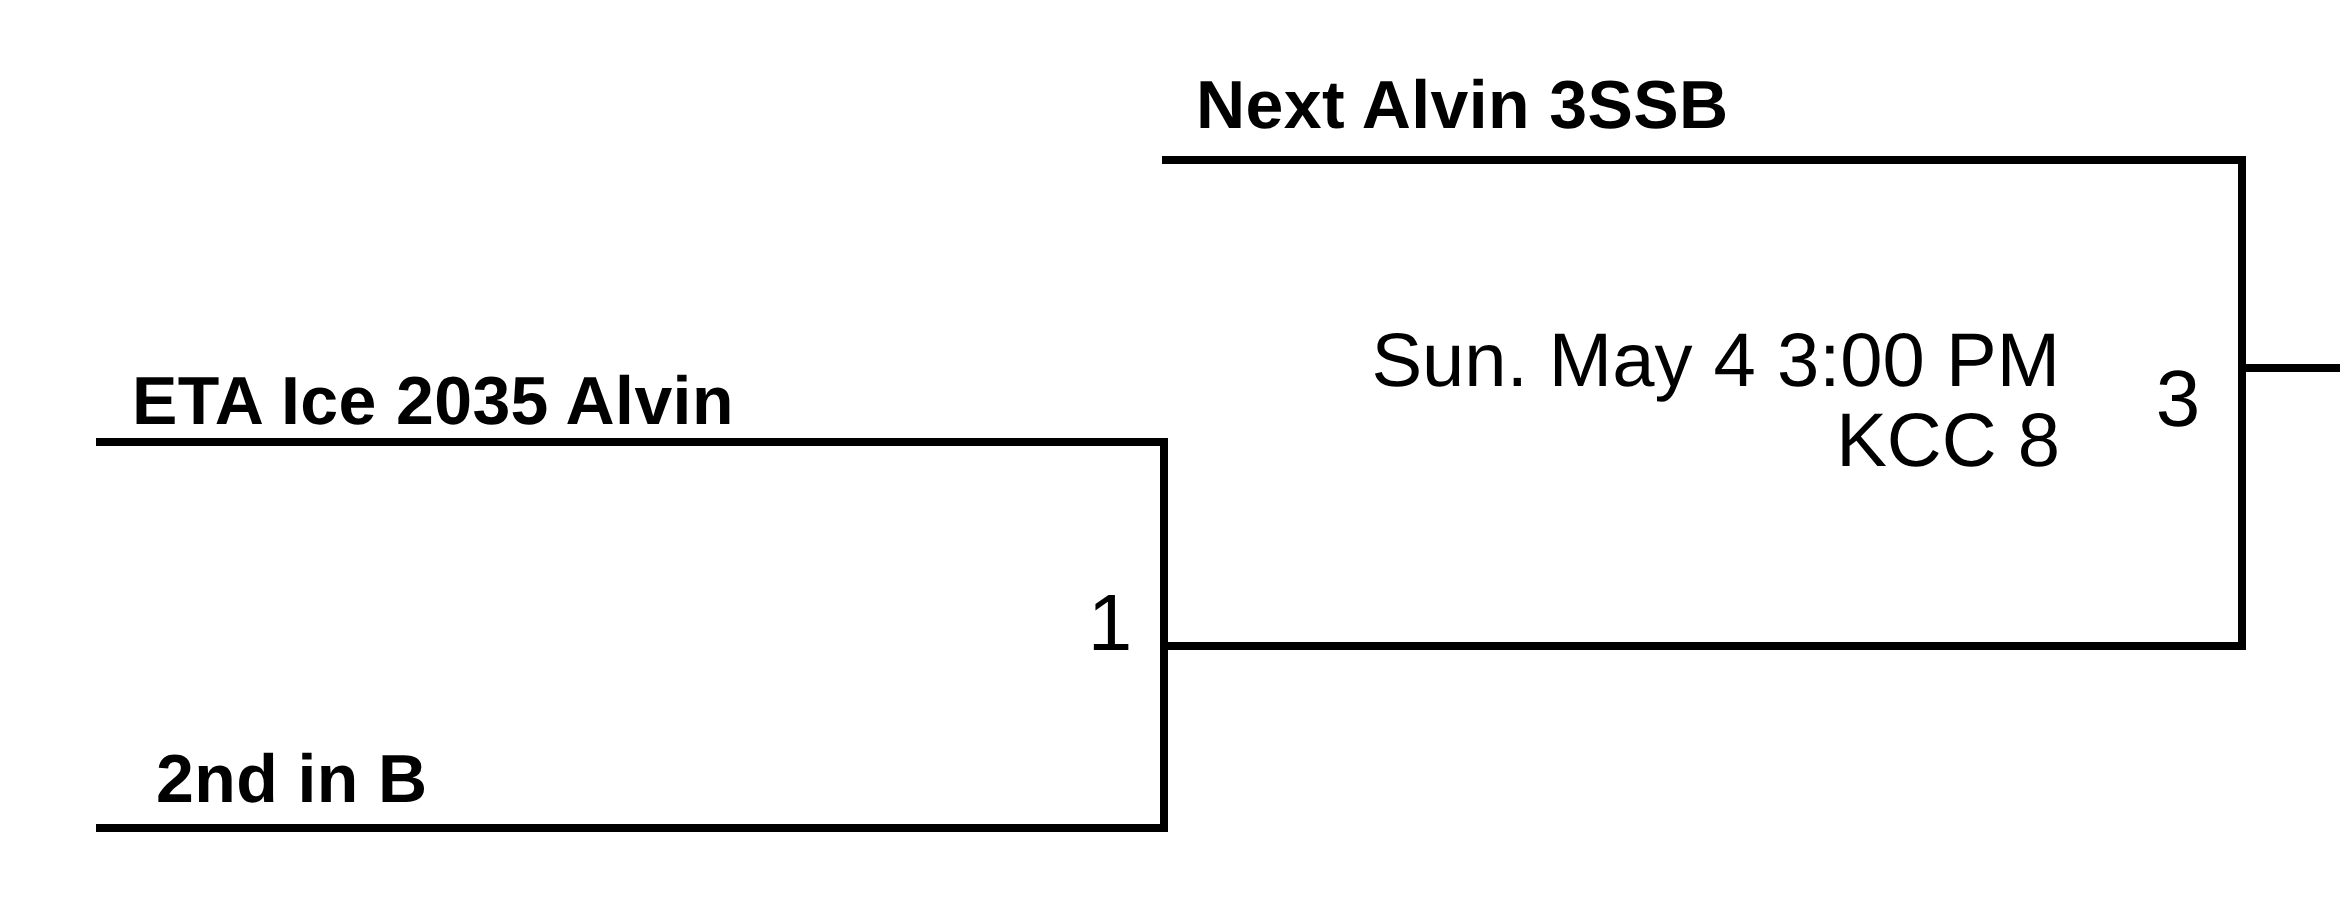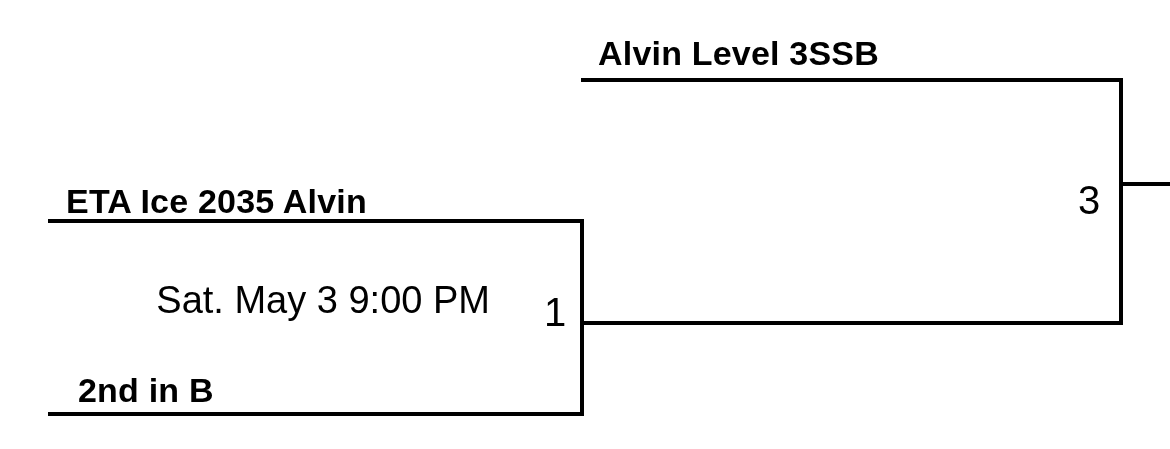--- a/index.html
+++ b/index.html
@@ -68,37 +68,38 @@
 </style>
 </head>
 <body>
 
 <div class="canvas">
 
   <div>
     <div class="team m1-top-team">ETA Ice 2035 Alvin</div>
 
     <div class="detail m1-detail">
-      <div>Sat. May 3 9:00 PM</div>
     </div>
 
     <div class="score m1-score">1</div>
 
     <div class="team m1-bottom-team">2nd in B</div>
 
     <div class="line m1-top-line"></div>
     <div class="line m1-bottom-line"></div>
     <div class="line m1-right-conn"></div>
     <div class="line m1-winner-line"></div>
   </div>
 
   <div>
-    <div class="team m2-top-team">Alvin Level 3SSB</div>
+    <div class="team m2-top-team">Next Alvin 3SSB</div>
 
     <div class="detail detail-m2 m2-detail">
+      <div>Sun. May 4 3:00 PM</div>
+      <div>KCC 8</div>
     </div>
 
     <div class="score m2-score">3</div>
 
     <div class="line m2-top-line"></div>
     <div class="line m2-right-conn"></div>
     <div class="line m2-winner-line"></div>
   </div>
 
 </div>

